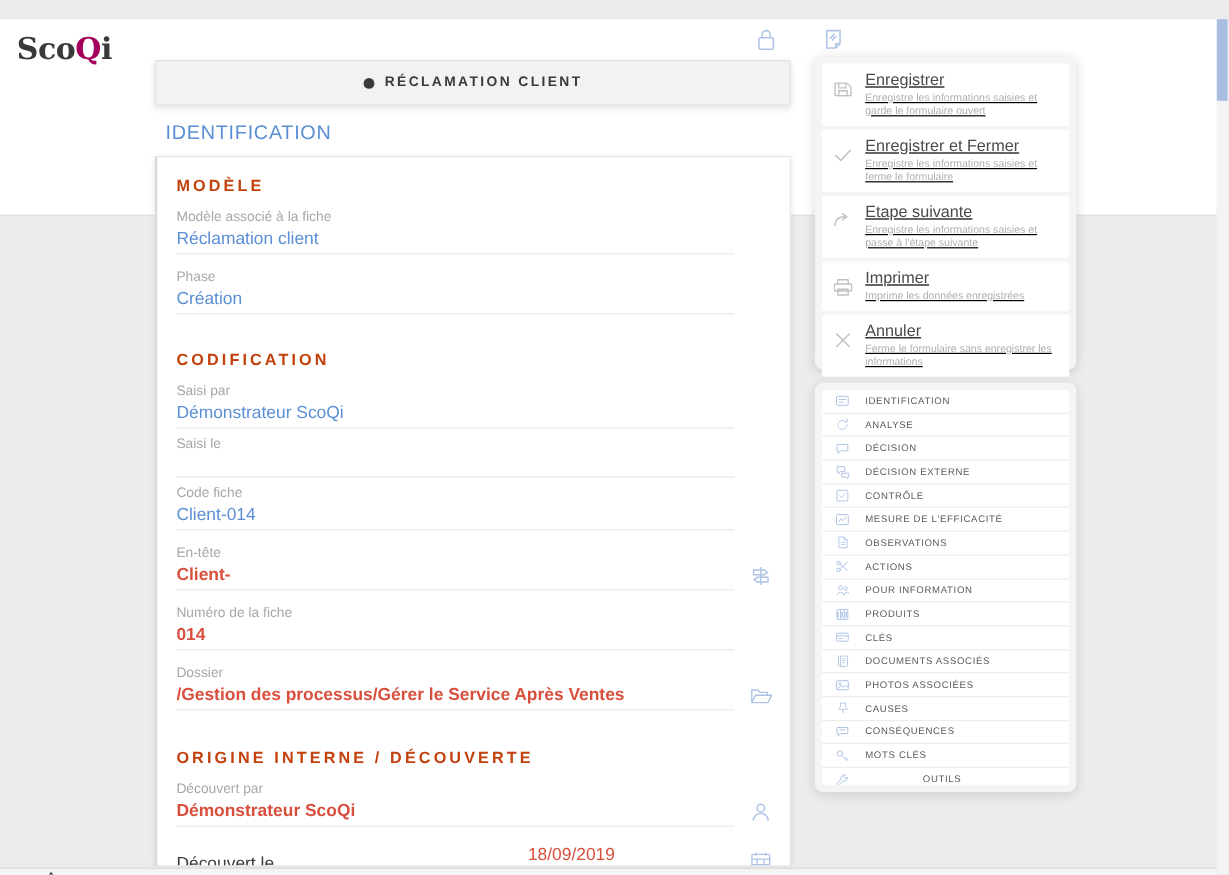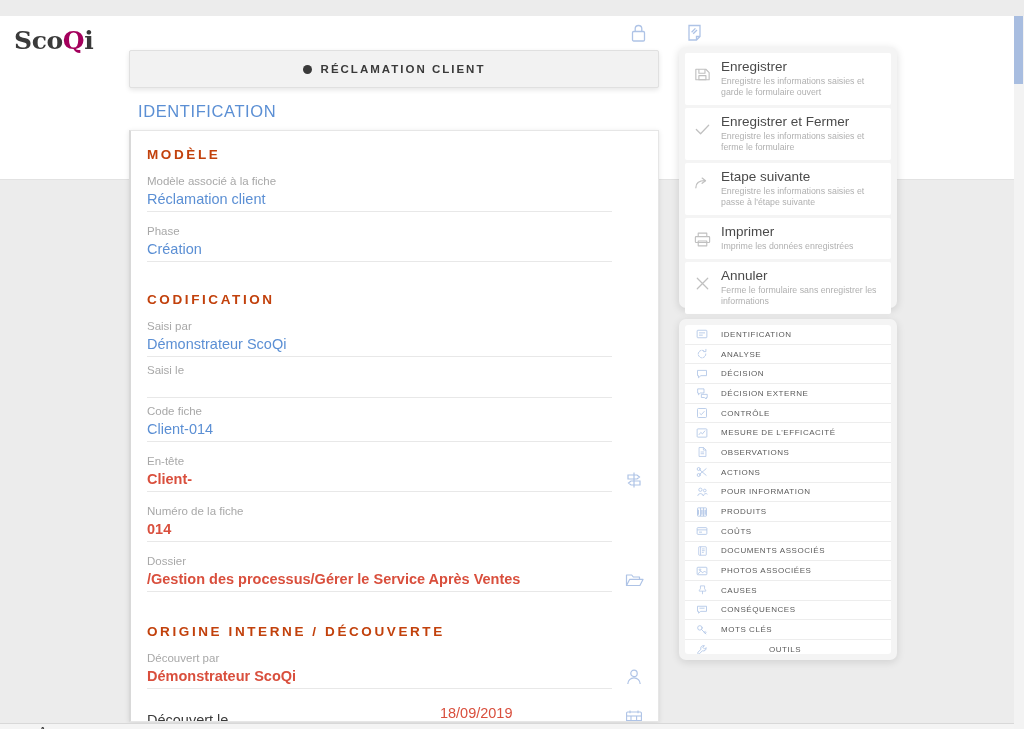--- a/index.html
+++ b/index.html
@@ -204,20 +204,21 @@
 
   
   .actions-panel {
     position: absolute;
     left: 679px; top: 31px;
     width: 218px; height: 261px;
     background: #f4f4f4;
     border-radius: 7px;
     box-shadow: 0 2px 9px rgba(0,0,0,0.14);
     padding: 6px;
+    text-decoration: underline;
   }
   .action-item {
     position: relative;
     background: #ffffff;
     border-radius: 2px;
     margin-bottom: 3px;
     padding: 6px 8px 7px 36px;
     min-height: 41px;
     cursor: pointer;
   }
@@ -584,21 +585,21 @@
           <div class="nav-label">PRODUITS</div>
         </div>
         <div class="nav-item">
           <div class="nav-icon">
             <svg width="12" height="12" viewBox="0 0 16 16" fill="none" stroke="#aec3e6" stroke-width="1.1">
               <rect x="1.5" y="3.5" width="13" height="9" rx="1.2"></rect>
               <path d="M1.5 6.5 h13"></path>
               <path d="M4 9.5 h4"></path>
             </svg>
           </div>
-          <div class="nav-label">COÛTS</div>
+          <div class="nav-label">CLÉS</div>
         </div>
         <div class="nav-item">
           <div class="nav-icon">
             <svg width="11" height="12" viewBox="0 0 16 16" fill="none" stroke="#aec3e6" stroke-width="1.1">
               <rect x="2.5" y="1.8" width="11" height="12.4" rx="0.9"></rect>
               <path d="M5.2 1.8 v12.4"></path>
               <path d="M7.2 5 h4 M7.2 7.5 h4 M7.2 10 h2.6"></path>
             </svg>
           </div>
           <div class="nav-label">DOCUMENTS ASSOCIÉS</div>

